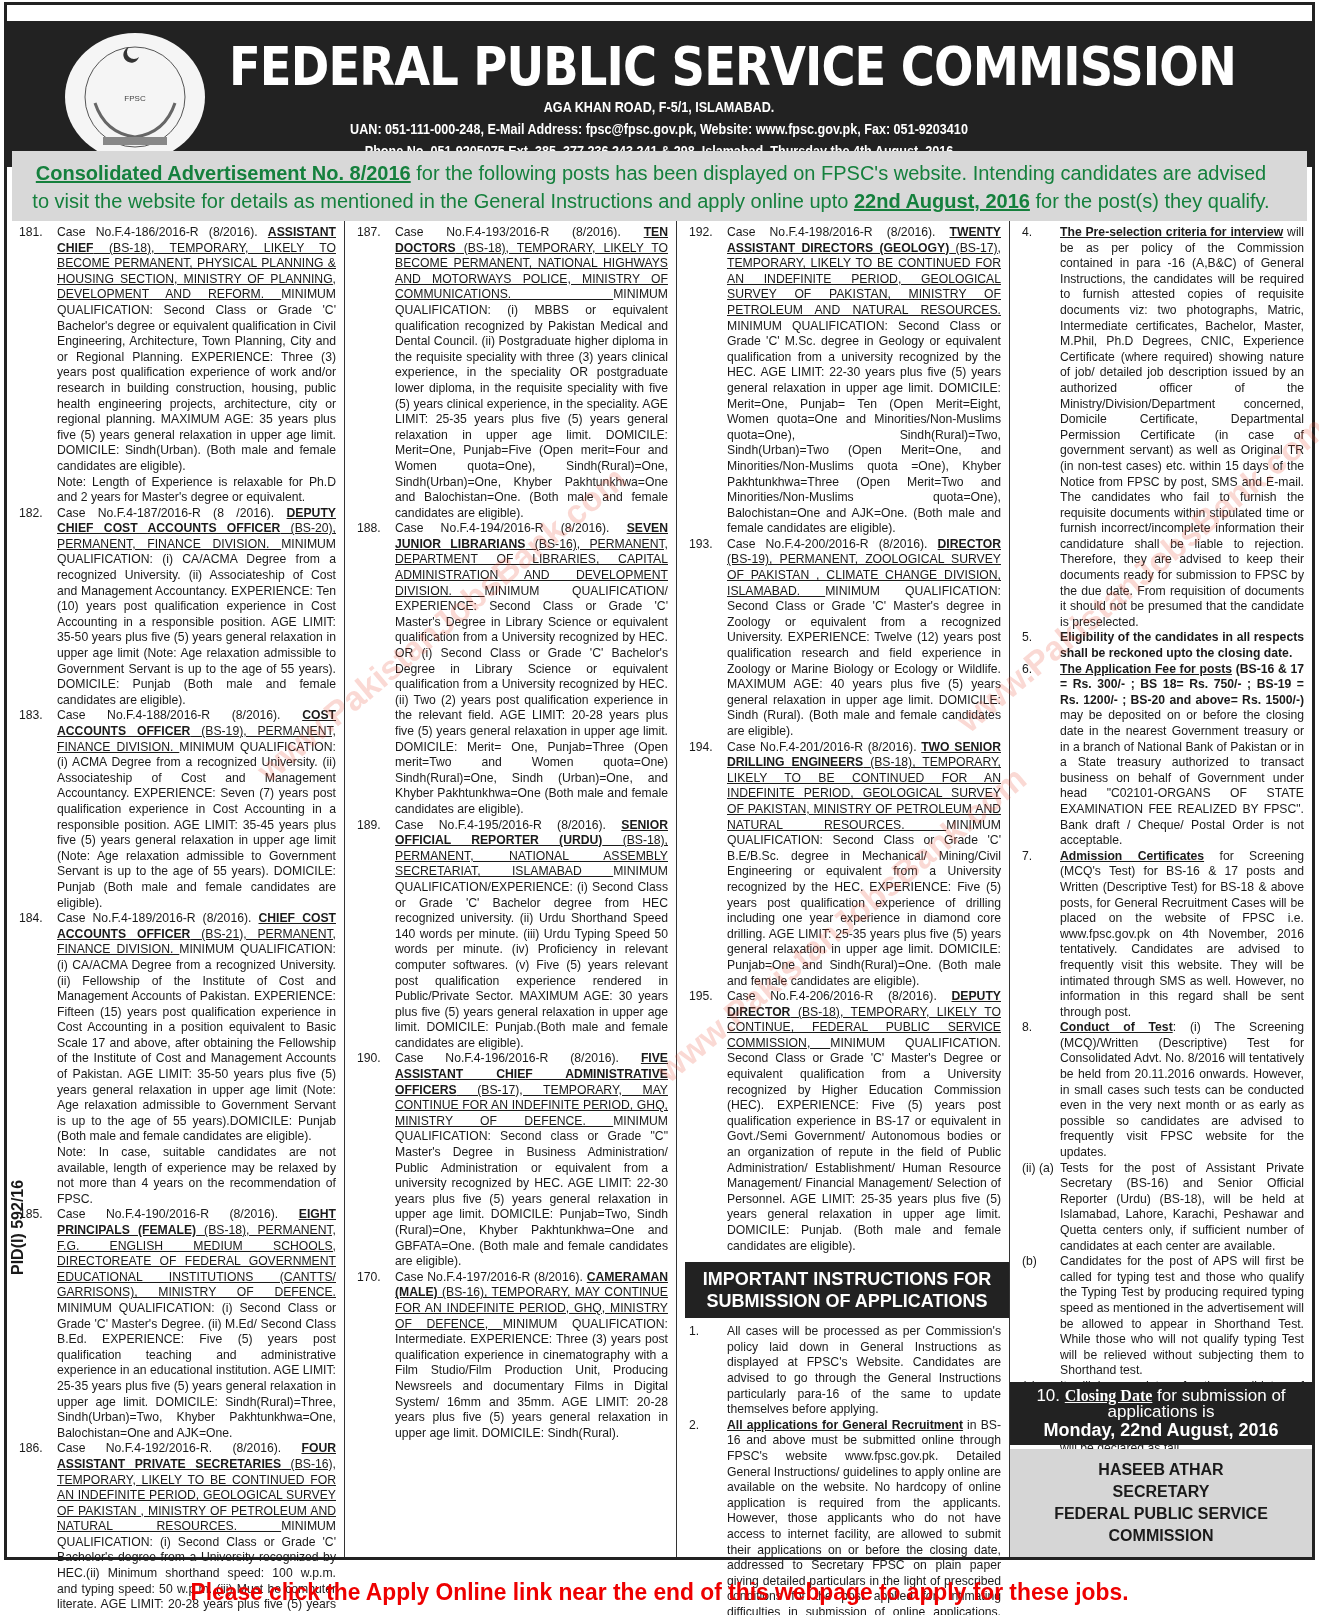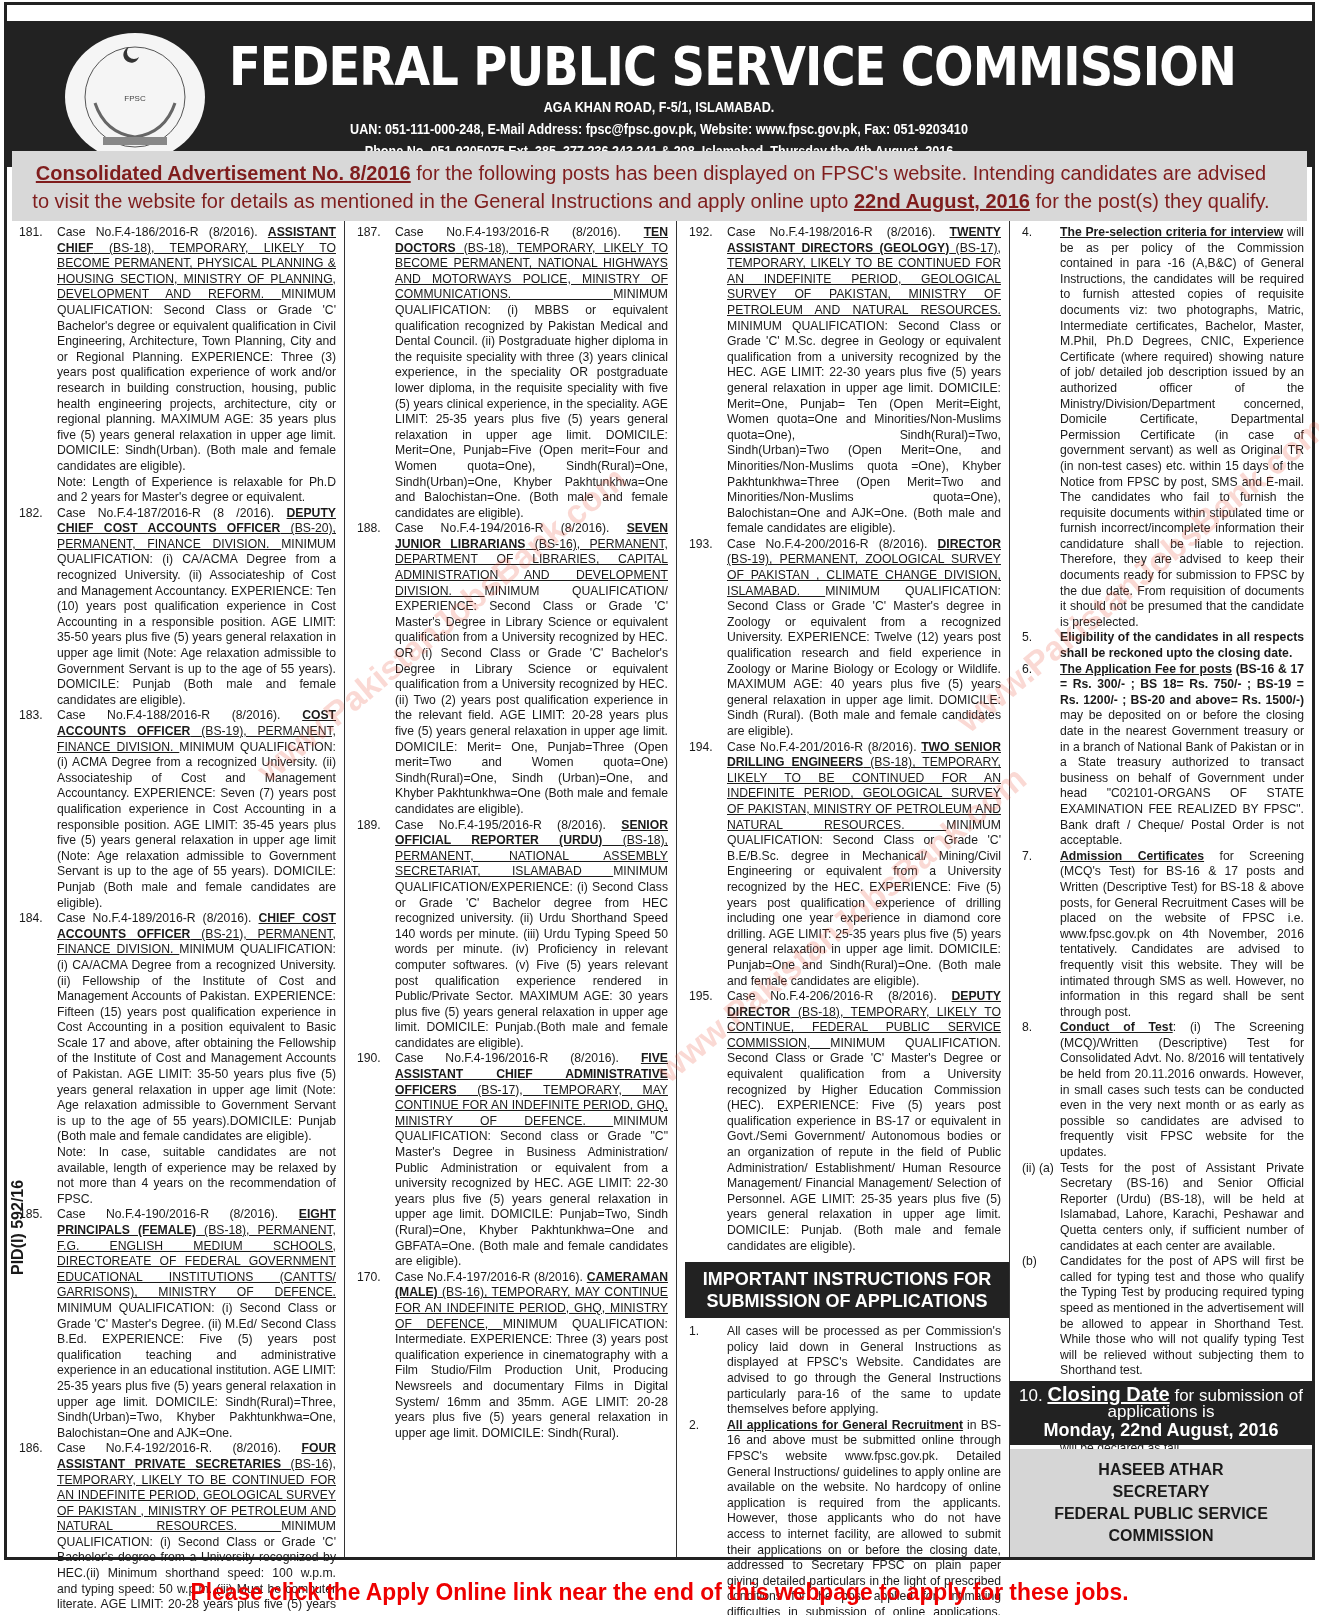--- a/index.html
+++ b/index.html
@@ -9,21 +9,21 @@
   .frame { position: absolute; left: 4px; top: 2px; width: 1311px; height: 1558px; border: 3px solid #222; background: #fff; }
 
   .header { position: absolute; left: 0; top: 16px; width: 1305px; height: 146px; background: #222222; }
   .seal { position: absolute; left: 58px; top: 12px; width: 140px; height: 128px; border-radius: 50%; background: #f5f5f5; }
   .seal svg { width: 100%; height: 100%; }
   .title { position: absolute; left: 222px; top: 14px; width: 1020px; text-align: center; color: #fff; font-family: "DejaVu Sans", sans-serif; font-weight: bold; font-size: 54px; letter-spacing: -1px; transform: scaleX(0.86); transform-origin: left top; white-space: nowrap; }
   .addr { position: absolute; left: 222px; top: 78px; width: 860px; text-align: center; color: #fff; font-weight: bold; font-size: 14px; transform: scaleX(0.9); transform-origin: center top; }
   .contact { position: absolute; left: 222px; top: 100px; width: 860px; text-align: center; color: #fff; font-size: 14px; font-weight: bold; transform: scaleX(0.9); transform-origin: center top; }
   .phone { position: absolute; left: 222px; top: 122px; width: 860px; text-align: center; color: #fff; font-size: 14px; font-weight: bold; transform: scaleX(0.9); transform-origin: center top; }
 
-  .banner { position: absolute; left: 5px; top: 146px; width: 1295px; height: 70px; background: #d8d8d8; padding: 8px 30px 0 13px; font-size: 20px; line-height: 28px; color: #7f1d1d; text-align: center; }
+  .banner { position: absolute; left: 5px; top: 146px; width: 1295px; height: 70px; background: #d8d8d8; padding: 8px 30px 0 13px; font-size: 20px; line-height: 28px; color: #15803d; text-align: center; }
   .banner u { font-weight: bold; }
 
   .cols { position: absolute; left: 0; top: 216px; width: 1305px; height: 1336px; display: flex; }
   .col { position: relative; padding: 4px 8px 0 8px; font-size: 12.2px; line-height: 15.6px; text-align: justify; }
   .col1 { width: 338px; border-right: 1px solid #333; }
   .col2 { width: 332px; border-right: 1px solid #333; }
   .col3 { width: 333px; border-right: 1px solid #333; }
   .col4 { width: 302px; padding-right: 8px; }
   .item { display: flex; margin-bottom: 0; }
   .num { width: 42px; flex-shrink: 0; padding-left: 4px; }
@@ -31,21 +31,21 @@
   .b { font-weight: bold; }
   .u { text-decoration: underline; }
 
   .pid { position: absolute; left: 2px; top: 1270px; transform: rotate(-90deg); transform-origin: left top; font-weight: bold; font-size: 16px; white-space: nowrap; }
 
   .instr-title { background: #222; color: #fff; font-weight: bold; font-size: 18px; line-height: 22px; text-align: center; padding: 6px 4px; margin: 8px -8px 6px 0; }
 
   .closing { position: absolute; left: 0; bottom: 0; width: 100%; }
   .closing-dark { background: #222; color: #fff; padding: 6px 4px; text-align: center; }
   .closing-line1 { font-size: 17px; }
-  .closing-line1 .u { font-weight: bold; font-size: 20px; }
+  .closing-line1 .u { font-weight: bold; font-size: 16px; font-family: Liberation Serif, serif; }
   .closing-line2 { font-size: 18px; font-weight: bold; margin-top: 4px; }
   .sig { background: #d6d6d6; text-align: center; font-weight: bold; font-size: 16px; line-height: 22px; padding: 10px 2px; margin-top: 4px; }
 
   .footer-note { position: absolute; left: 0; top: 1578px; width: 1319px; text-align: center; color: #ee0000; font-size: 24px; font-weight: bold; letter-spacing: 0; transform: scaleX(0.95); }
 
   .watermark { position: absolute; color: rgba(230, 80, 60, 0.22); font-size: 34px; font-weight: bold; transform: rotate(-40deg); white-space: nowrap; pointer-events: none; }
 </style>
 </head>
 <body>
 

